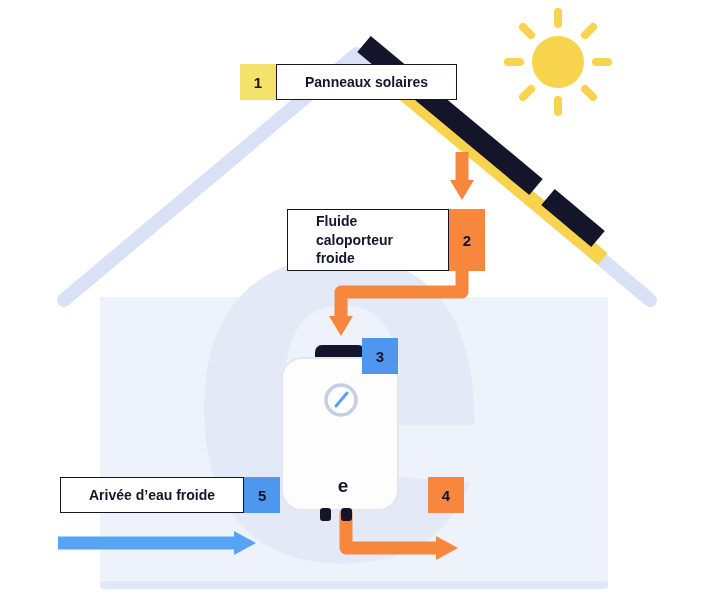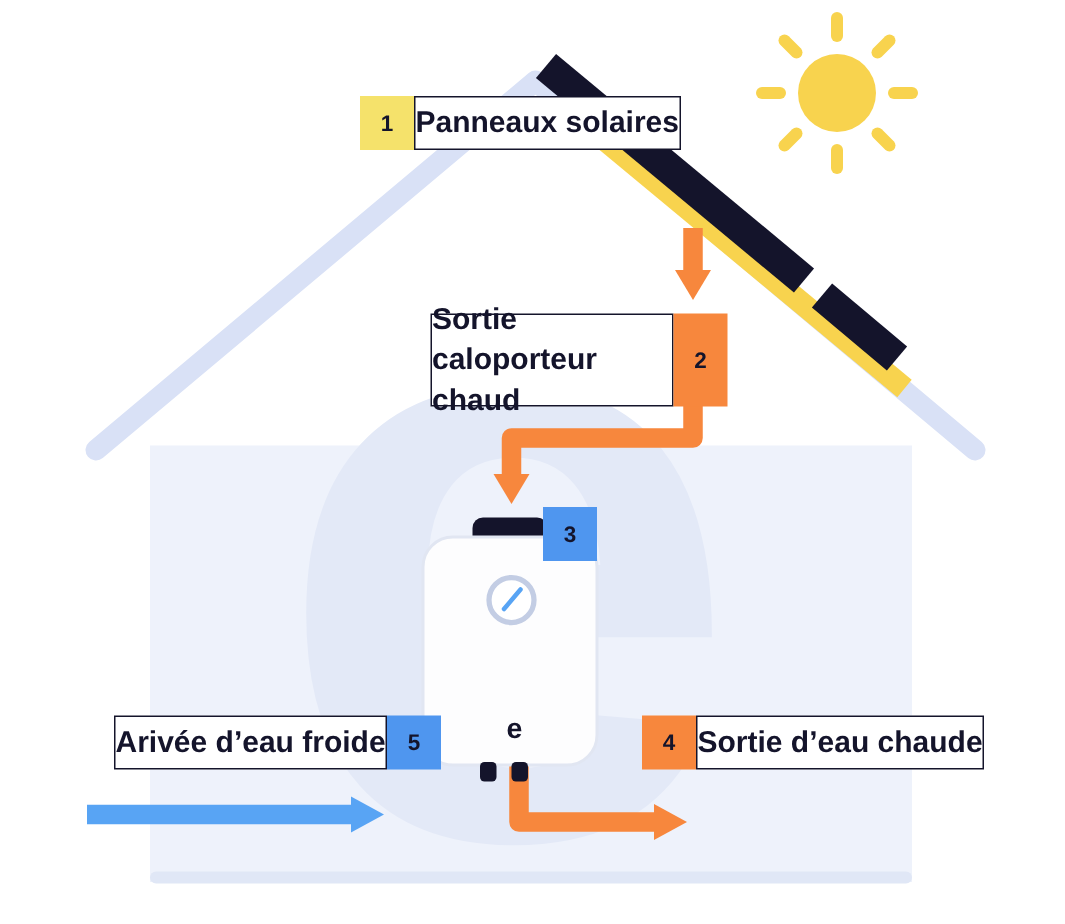--- a/index.html
+++ b/index.html
@@ -23,22 +23,22 @@
     font-weight:700;font-size:15px;color:#14142b;
     height:36px;
     flex:0 0 36px;
     box-sizing:border-box;
   }
   .num.tall{height:62px;}
   .txt{
     background:#ffffff;
     border:1.5px solid #14142b;
     display:flex;align-items:center;
-    padding:0 0;
-    font-weight:700;font-size:20px;color:#14142b;
+    padding:0 28px;
+    font-weight:700;font-size:14px;color:#14142b;
     white-space:nowrap;
     height:36px;
     box-sizing:border-box;
   }
   .txt.multi{
     white-space:normal;
     height:62px;
     width:162px;
     line-height:1.35;
   }
@@ -113,31 +113,30 @@
       <rect x="341" y="508" width="11" height="13" rx="3" fill="#14142b"></rect>
     </g>
   </svg>
 
   <div class="label" style="left:240px;top:64px;">
     <div class="num c-yellow">1</div>
     <div class="txt">Panneaux solaires</div>
   </div>
 
   <div class="label" style="left:287px;top:209px;">
-    <div class="txt multi">Sortie caloporteur chaud</div>
+    <div class="txt multi">Fluide caloporteur froide</div>
     <div class="num tall c-orange">2</div>
   </div>
 
   <div class="label" style="left:362px;top:338px;">
     <div class="num c-blue">3</div>
   </div>
 
   <div class="label" style="left:428px;top:477px;">
     <div class="num c-orange">4</div>
-    <div class="txt">Sortie d’eau chaude</div>
   </div>
 
-  <div class="label" style="left:76px;top:477px;border-radius:13px;">
+  <div class="label" style="left:60px;top:477px;border-radius:13px;">
     <div class="txt">Arivée d’eau froide</div>
     <div class="num c-blue">5</div>
   </div>
 
 </div>
 
 </body></html>

